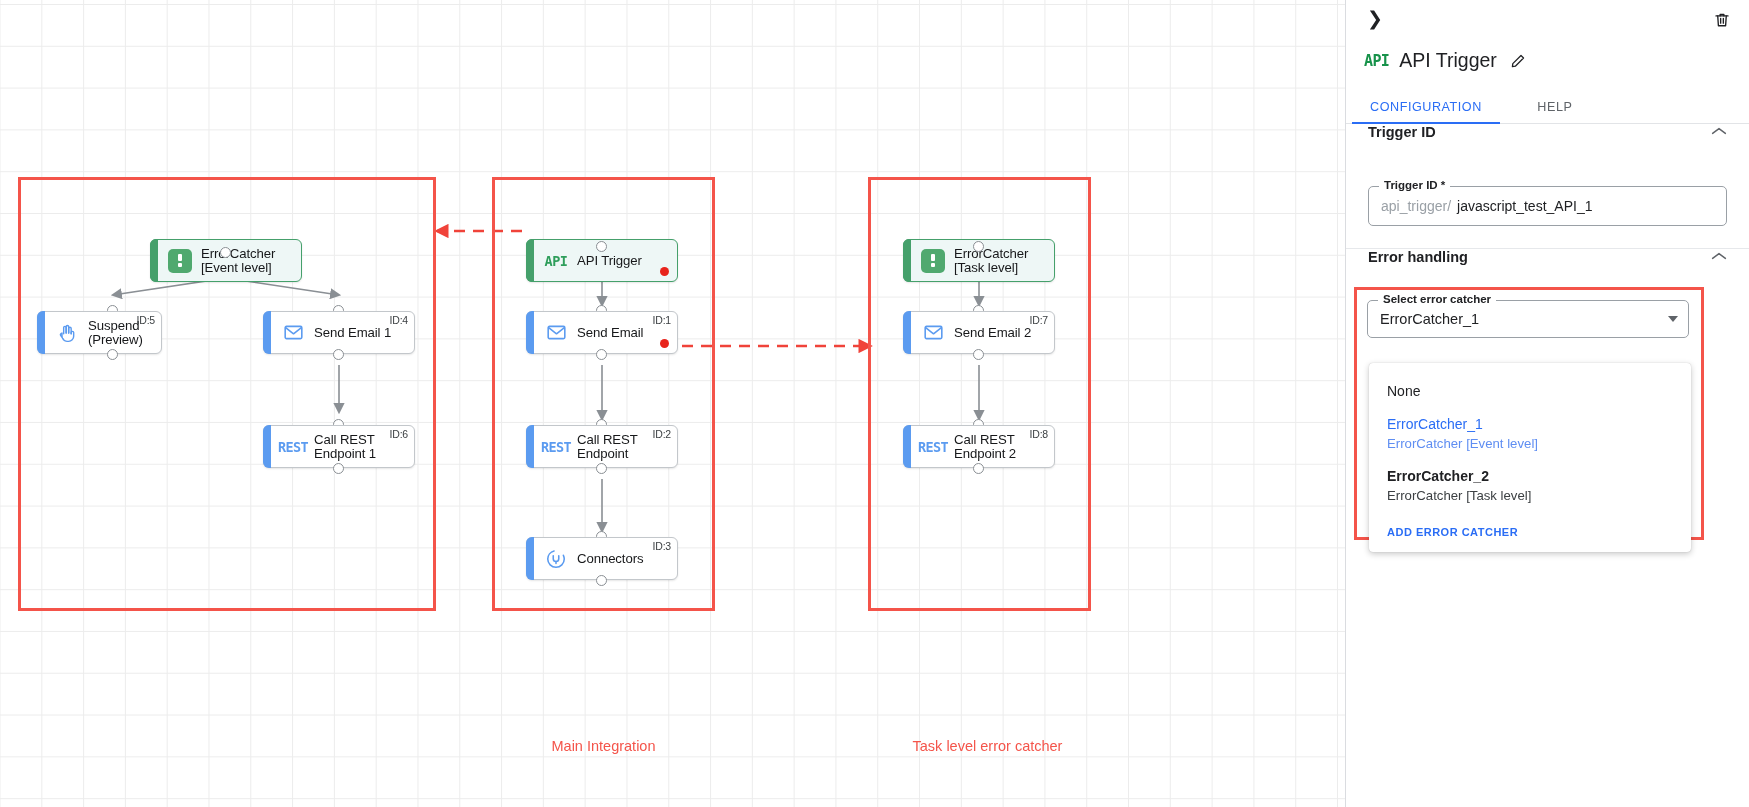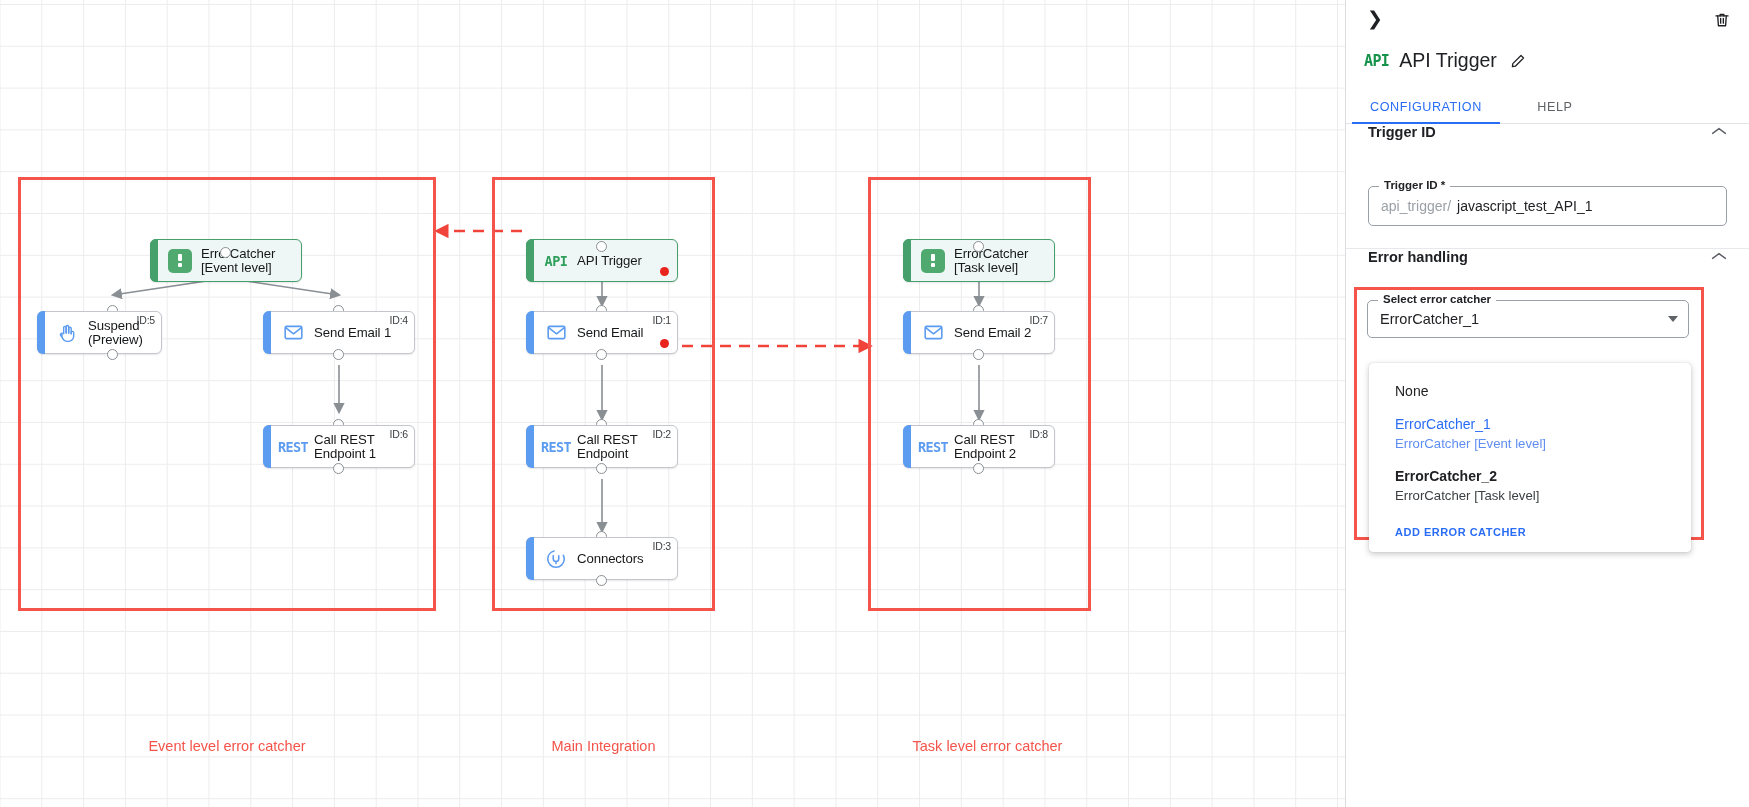--- a/index.html
+++ b/index.html
@@ -212,21 +212,21 @@
     border-top: 6px solid #5f6368;
   }
 
   .dd-panel {
     position: absolute;
     left: 12px; top: 73px;
     width: 322px;
     background: #ffffff;
     box-shadow: 0 2px 6px rgba(0,0,0,0.22), 0 0 1px rgba(0,0,0,.25);
     border-radius: 4px;
-    padding: 12px 0 14px 12px;
+    padding: 12px 0 14px 4px;
   }
   .dd-item { padding: 7px 0 7px 14px; cursor: pointer; }
   .dd-item .t1 { font-size: 14px; color: #202124; line-height: 19px; }
   .dd-item .t2 { font-size: 13.2px; color: #3c4043; line-height: 19px; }
   .dd-item.sel .t1 { color: #2a6df5; }
   .dd-item.sel .t2 { color: #5f8ef2; }
   .dd-item.bold .t1 { font-weight: 700; }
   .dd-action {
     margin-top: 10px;
     padding: 4px 0 0 14px;
@@ -264,21 +264,20 @@
 
       <path d="M 522 231 L 437 231" stroke="#f0433a" stroke-width="2.4" fill="none" stroke-dasharray="11 8" marker-end="url(#arrowRed)"></path>
 
       <path d="M 682 346 L 870 346" stroke="#f0433a" stroke-width="2.4" fill="none" stroke-dasharray="11 8" marker-end="url(#arrowRed)"></path>
     </svg>
 
     <div class="group-box" style="left:18px;  top:177px; width:418px; height:434px;"></div>
     <div class="group-box" style="left:492px; top:177px; width:223px; height:434px;"></div>
     <div class="group-box" style="left:868px; top:177px; width:223px; height:434px;"></div>
 
-    <div class="group-label" style="left:18px;  top:738px; width:418px;">Event level error catcher</div>
     <div class="group-label" style="left:492px; top:738px; width:223px;">Main Integration</div>
     <div class="group-label" style="left:876px; top:738px; width:223px;">Task level error catcher</div>
 
     <div class="node green" style="left:150px; top:199px; width:152px;">
       <span class="accent"></span>
       <span class="ico">
           <span class="ico-ec">
             <i class="bar"></i>
             <i></i>
           </span>

